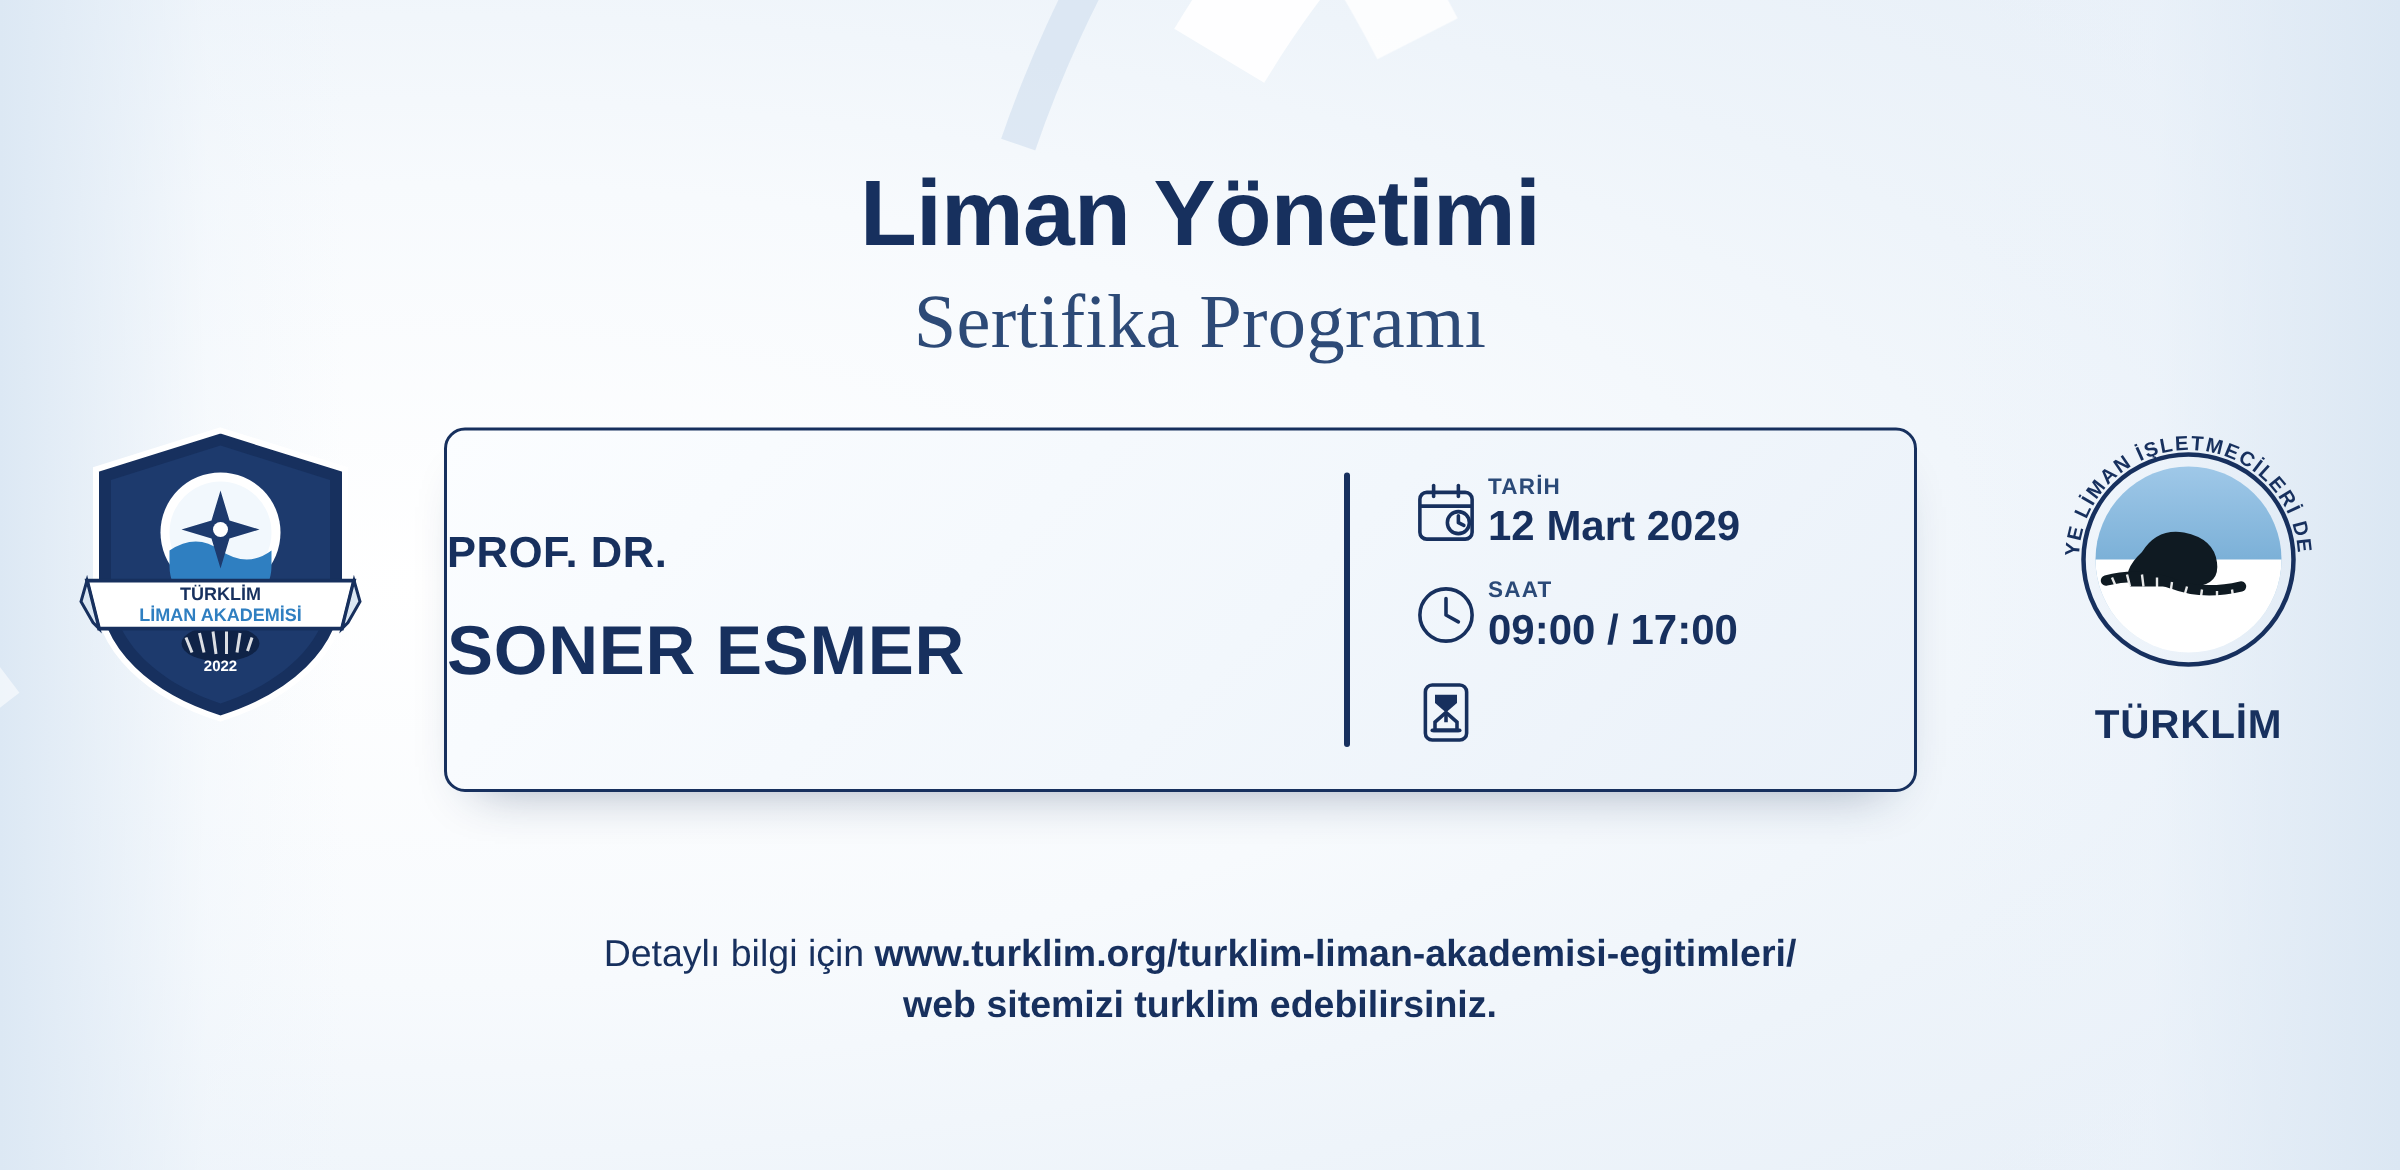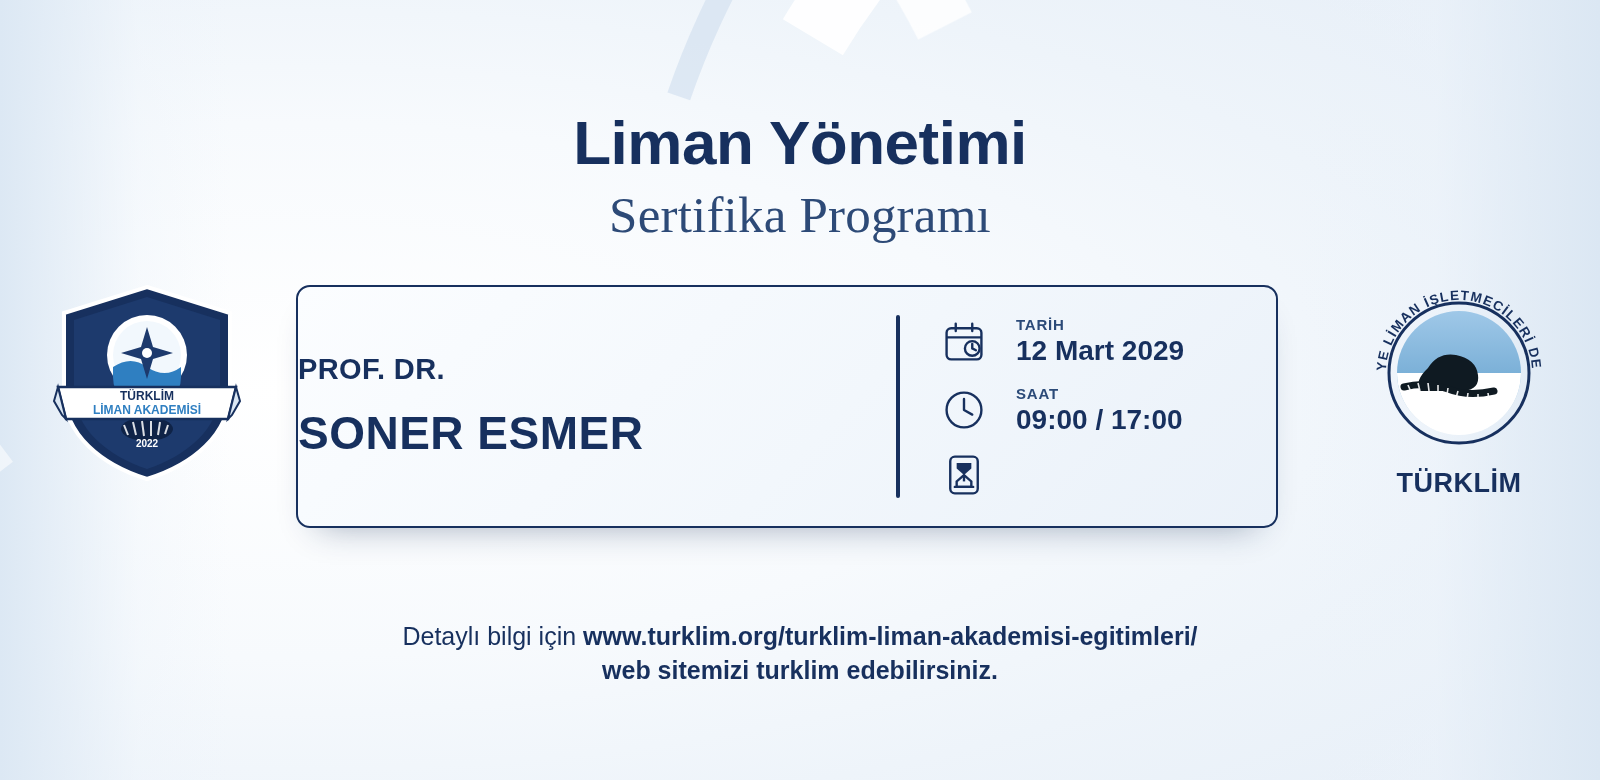--- a/index.html
+++ b/index.html
@@ -152,21 +152,21 @@
     flex: 1 1 auto;
     padding-left: 42px;
     display: flex;
     flex-direction: column;
     justify-content: center;
     gap: 17px;
   }
   .meta-row {
     display: flex;
     align-items: center;
-    gap: 30px;
+    gap: 6px;
   }
   .meta-icon {
     width: 44px;
     height: 44px;
     flex: 0 0 44px;
     color: #17305e;
     display: block;
   }
   .meta-text { line-height: 1.15; }
   .meta-label {

